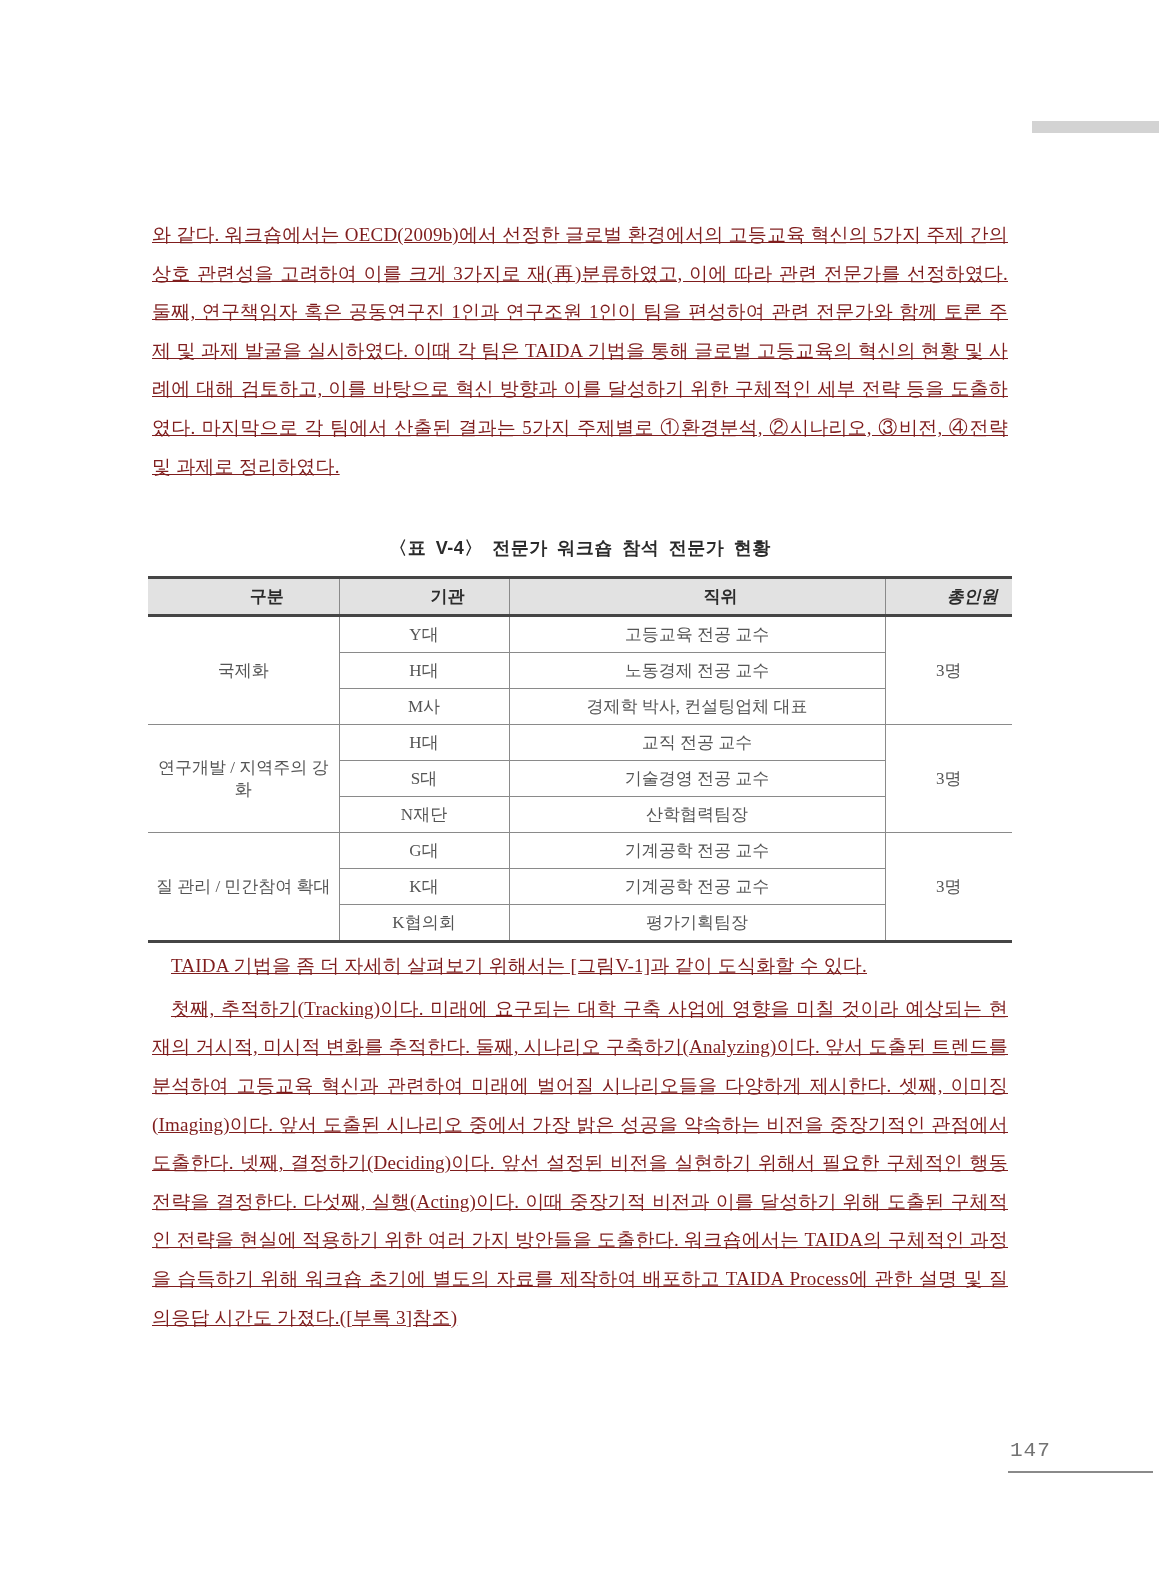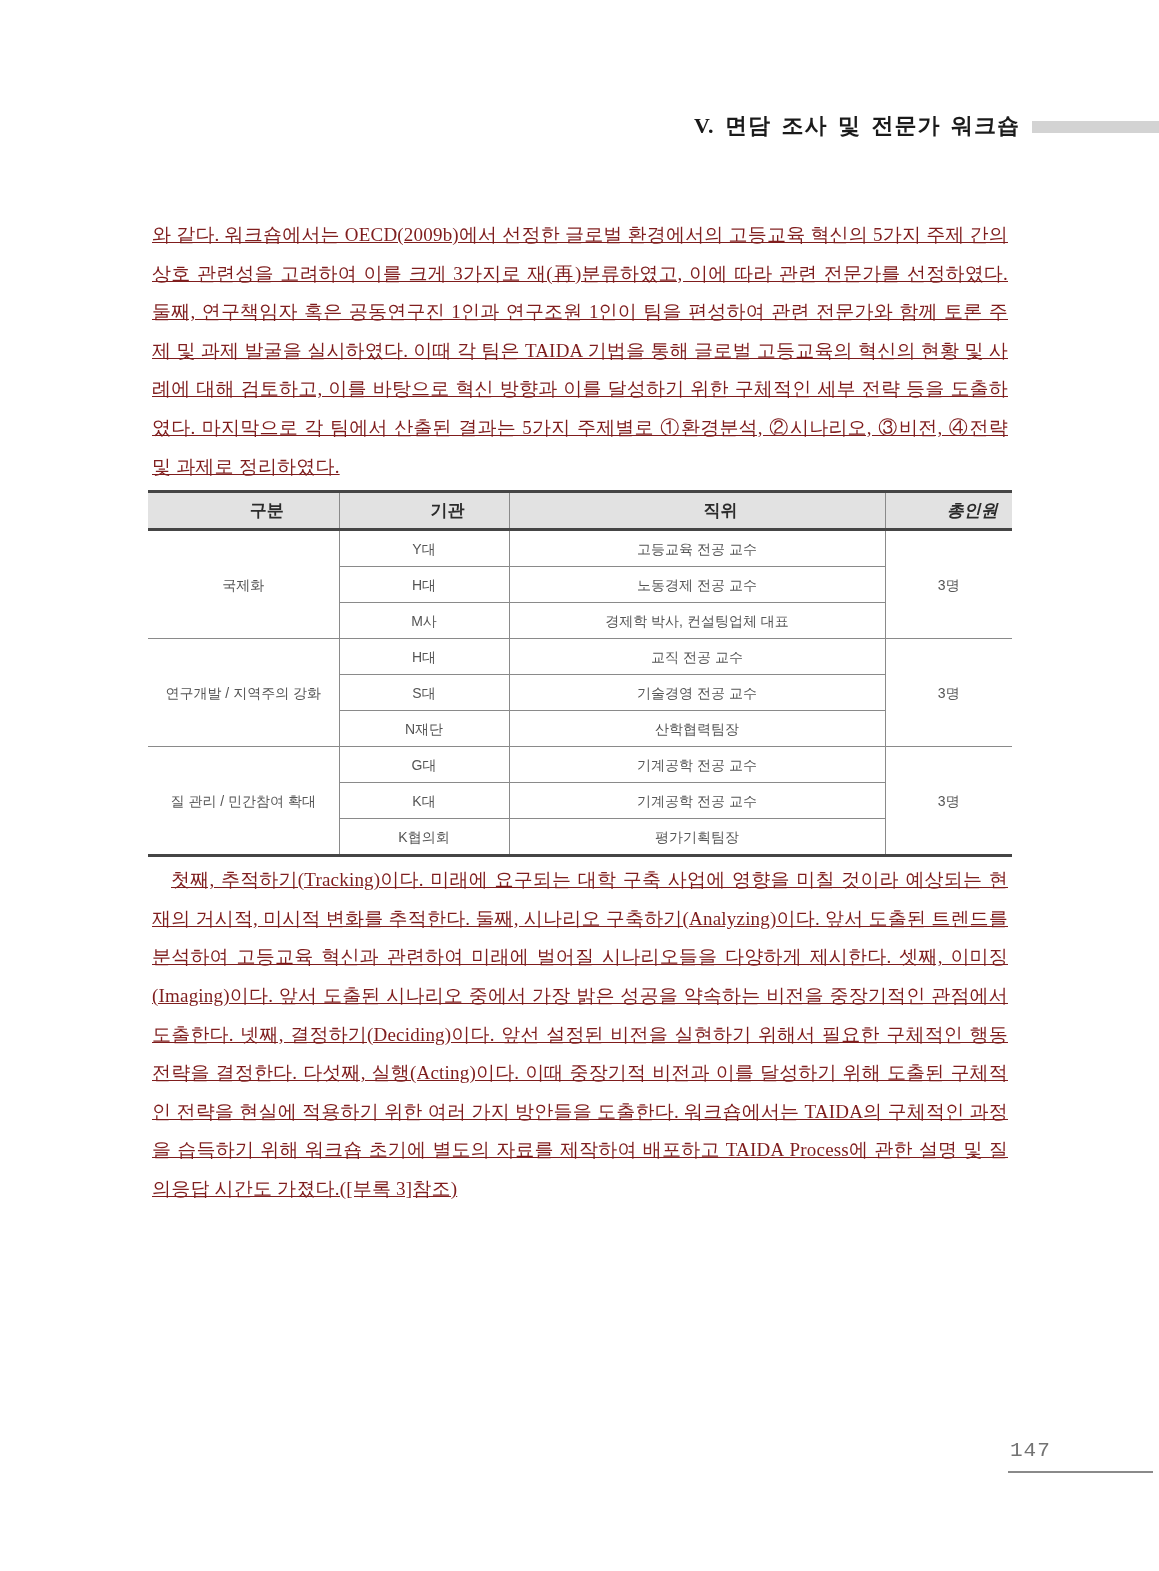--- a/index.html
+++ b/index.html
@@ -86,27 +86,28 @@
     text-align: center;
     border-bottom: 3px solid var(--border-dark, #454545);
     border-left: 1px solid var(--border-light, #8a8a8a);
     border-right: 1px solid var(--border-light, #8a8a8a);
     padding-left: 48px;
   }
   table.experts th:first-child { border-left: none; }
   table.experts th:last-child { border-right: none; font-style: italic; }
   table.experts td {
     height: 35px;
-    font-size: 14px;
+    font-size: 17px;
     color: #555555;
     text-align: center;
     vertical-align: middle;
     border: 1px solid var(--border-light, #8a8a8a);
     line-height: 22px;
     padding: 0 6px;
+    font-family: Liberation Serif, serif;
   }
   table.experts td.cat { border-left: none; }
   table.experts td.total { border-right: none; }
 
   
   .page-number {
     position: absolute;
     top: 1439px;
     left: 1010px;
     font-family: Liberation Mono, monospace;
@@ -121,27 +122,27 @@
     width: 145px;
     height: 2px;
     background: var(--border-light, #8a8a8a);
   }
 </style>
 </head>
 <body>
 
 <div class="page">
 
-  <h1 class="header-title">V. 면담 조사 및 전문가 워크숍</h1>
   <div class="header-bar"></div>
 
   <div class="content">
 
     <p class="body">와 같다. 워크숍에서는 OECD(2009b)에서 선정한 글로벌 환경에서의 고등교육 혁신의 5가지 주제 간의 상호 관련성을 고려하여 이를 크게 3가지로 재(再)분류하였고, 이에 따라 관련 전문가를 선정하였다. 둘째, 연구책임자 혹은 공동연구진 1인과 연구조원 1인이 팀을 편성하여 관련 전문가와 함께 토론 주제 및 과제 발굴을 실시하였다. 이때 각 팀은 TAIDA 기법을 통해 글로벌 고등교육의 혁신의 현황 및 사례에 대해 검토하고, 이를 바탕으로 혁신 방향과 이를 달성하기 위한 구체적인 세부 전략 등을 도출하였다. 마지막으로 각 팀에서 산출된 결과는 5가지 주제별로 ①환경분석, ②시나리오, ③비전, ④전략 및 과제로 정리하였다.</p>
 
+    <div class="table-title">〈표  V-4〉 전문가 워크숍 참석 전문가 현황</div>
 
     <table class="experts">
       <colgroup>
         <col style="width:191px">
         <col style="width:170px">
         <col style="width:376px">
         <col style="width:127px">
       </colgroup>
       <thead>
         <tr>
@@ -190,20 +191,21 @@
             <td class="org">K대</td>
             <td class="pos">기계공학 전공 교수</td>
           </tr>
           <tr>
             <td class="org">K협의회</td>
             <td class="pos">평가기획팀장</td>
           </tr>
         </tbody>
     </table>
 
+    <p class="body indent para2">TAIDA 기법을 좀 더 자세히 살펴보기 위해서는 [그림V-1]과 같이 도식화할 수 있다.</p>
     <p class="body indent">첫째, 추적하기(Tracking)이다. 미래에 요구되는 대학 구축 사업에 영향을 미칠 것이라 예상되는 현재의 거시적, 미시적 변화를 추적한다. 둘째, 시나리오 구축하기(Analyzing)이다. 앞서 도출된 트렌드를 분석하여 고등교육 혁신과 관련하여 미래에 벌어질 시나리오들을 다양하게 제시한다. 셋째, 이미징(Imaging)이다. 앞서 도출된 시나리오 중에서 가장 밝은 성공을 약속하는 비전을 중장기적인 관점에서 도출한다. 넷째, 결정하기(Deciding)이다. 앞선 설정된 비전을 실현하기 위해서 필요한 구체적인 행동전략을 결정한다. 다섯째, 실행(Acting)이다. 이때 중장기적 비전과 이를 달성하기 위해 도출된 구체적인 전략을 현실에 적용하기 위한 여러 가지 방안들을 도출한다. 워크숍에서는 TAIDA의 구체적인 과정을 습득하기 위해 워크숍 초기에 별도의 자료를 제작하여 배포하고 TAIDA Process에 관한 설명 및 질의응답 시간도 가졌다.([부록 3]참조)</p>
 
   </div>
 
   <div class="page-number">147</div>
   <div class="footer-line"></div>
 
 </div>
 
 </body></html>

